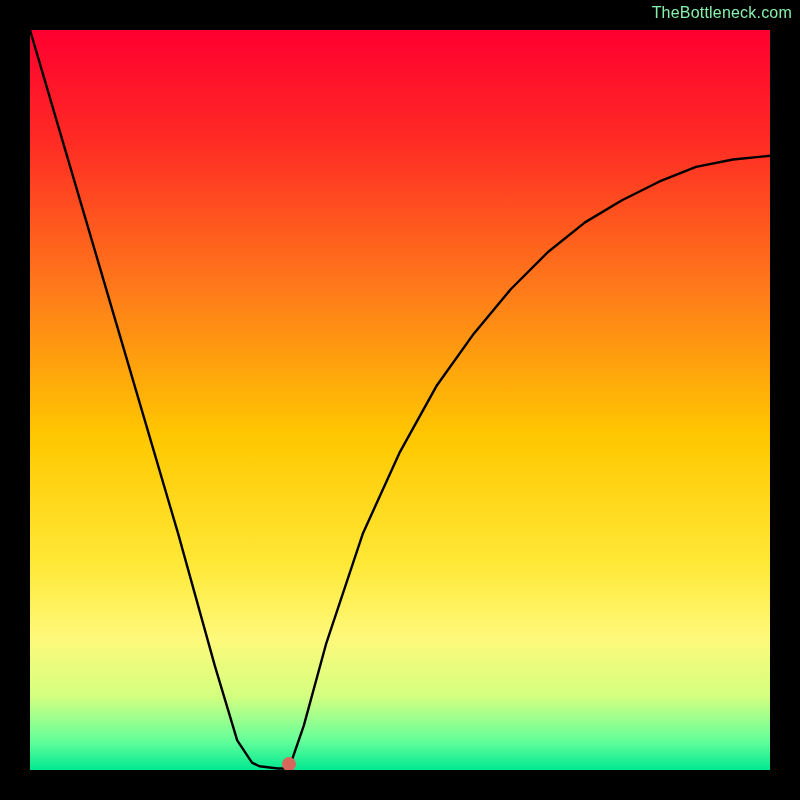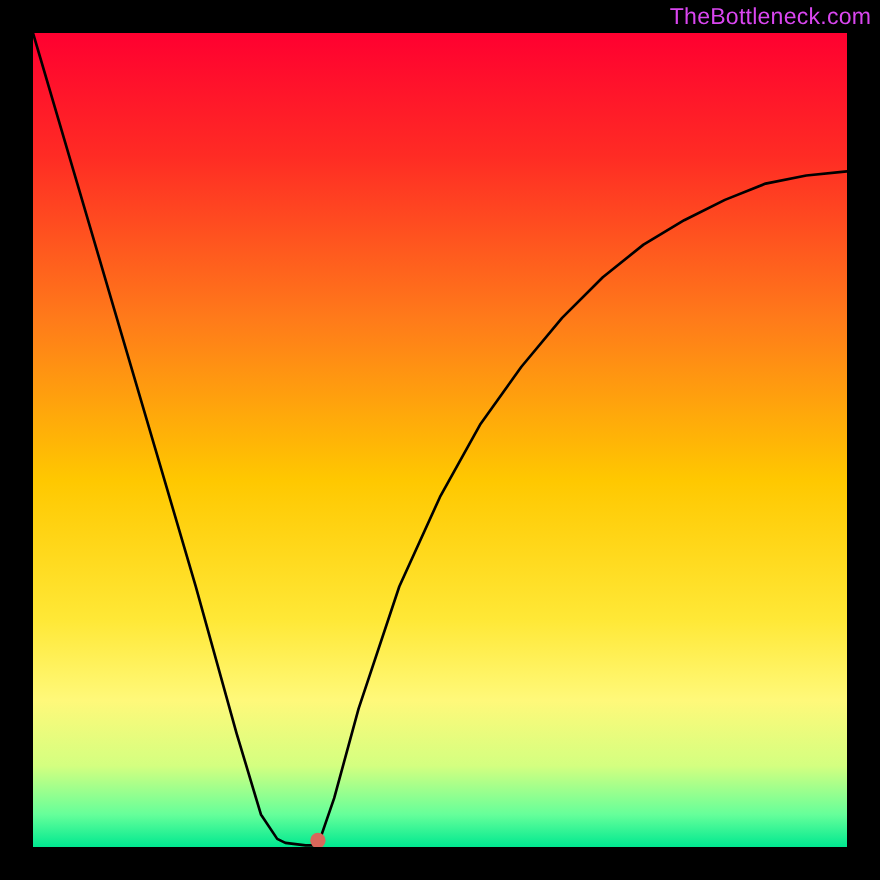--- a/index.html
+++ b/index.html
@@ -32,22 +32,22 @@
   svg.curve {
     position: absolute;
     left: 0; top: 0;
     width: 740px;
     height: 740px;
   }
   .watermark {
     position: absolute;
     top: 4px;
     right: 8px;
-    color: #d946ef;
-    font-size: 21px;
+    color: #86efac;
+    font-size: 16px;
     font-weight: 500;
     letter-spacing: 0.2px;
   }
 </style>
 </head>
 <body>
 
 <div class="frame">
 
   <div class="watermark">TheBottleneck.com</div>

